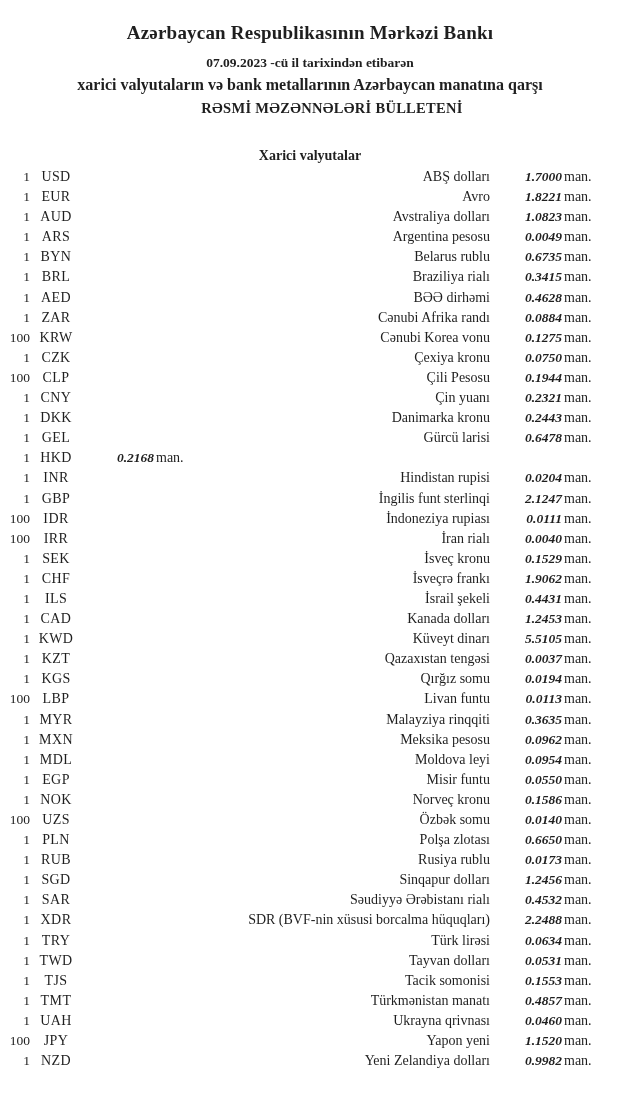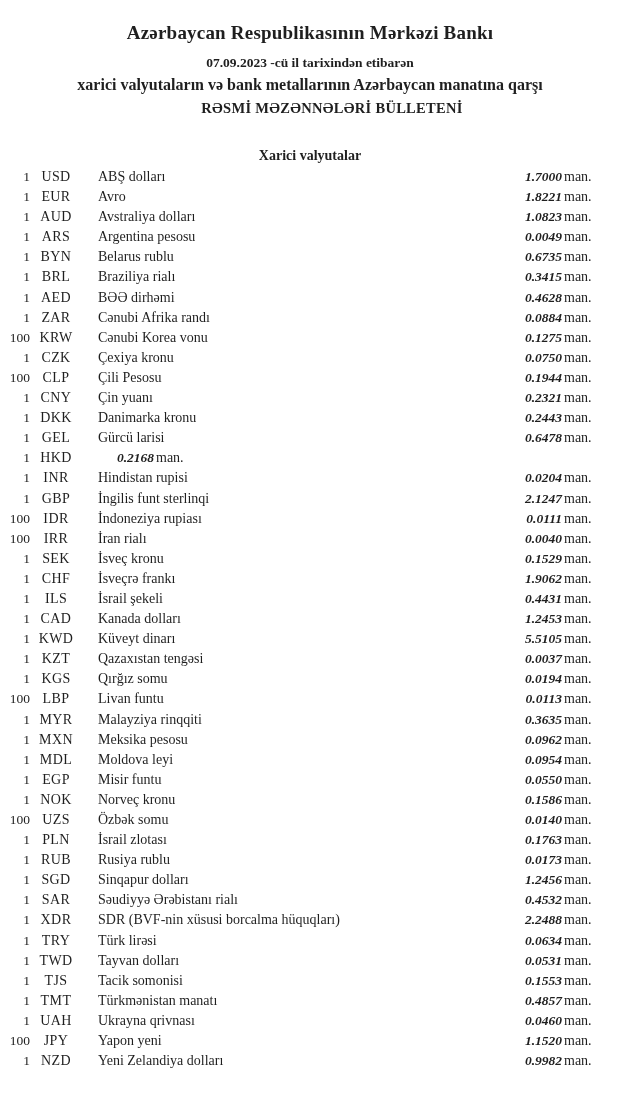--- a/index.html
+++ b/index.html
@@ -78,22 +78,22 @@
   }
   .code {
     width: 52px;
     flex: 0 0 52px;
     text-align: center;
     font-size: 14px;
     letter-spacing: 0.4px;
   }
   .name {
     flex: 1 1 auto;
-    margin-left: 16px;
-    text-align: left;
+    margin-left: 4px;
+    text-align: right;
     overflow: hidden;
   }
   .rate {
     flex: 0 0 72px;
     width: 72px;
     text-align: right;
     font-weight: bold;
     font-style: italic;
     font-size: 13.5px;
   }
@@ -343,22 +343,22 @@
       <div class="row">
         <span class="qty">100</span>
         <span class="code">UZS</span>
         <span class="name">Özbək somu</span>
         <span class="rate">0.0140</span>
         <span class="unit">man.</span>
       </div>
       <div class="row">
         <span class="qty">1</span>
         <span class="code">PLN</span>
-        <span class="name">İsrail zlotası</span>
-        <span class="rate">0.1763</span>
+        <span class="name">Polşa zlotası</span>
+        <span class="rate">0.6650</span>
         <span class="unit">man.</span>
       </div>
       <div class="row">
         <span class="qty">1</span>
         <span class="code">RUB</span>
         <span class="name">Rusiya rublu</span>
         <span class="rate">0.0173</span>
         <span class="unit">man.</span>
       </div>
       <div class="row">

